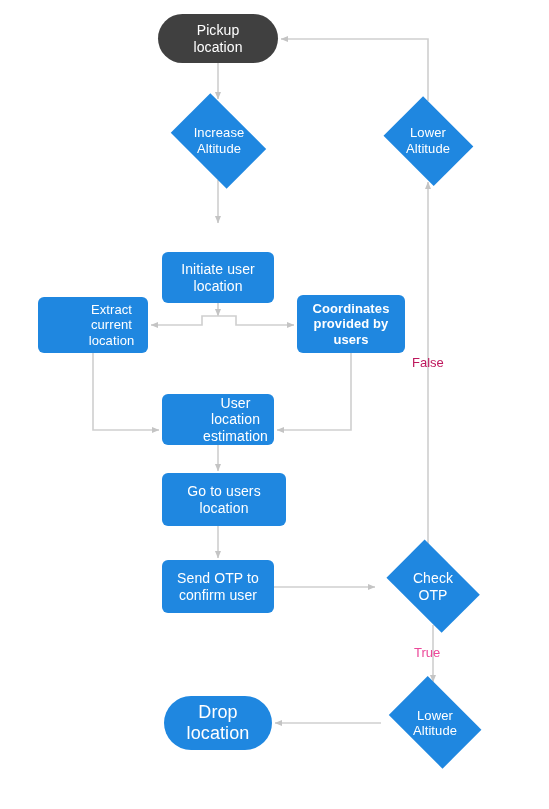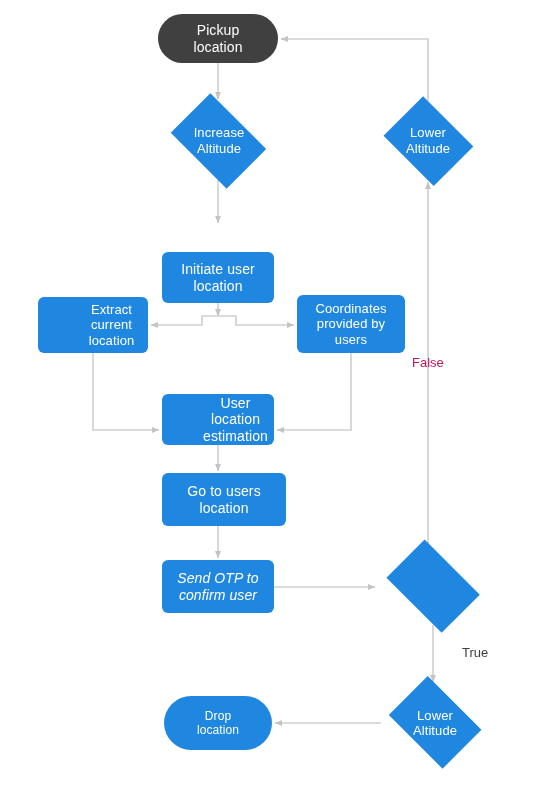--- a/index.html
+++ b/index.html
@@ -122,48 +122,50 @@
 Altitude</span>
       </div>
       <div class="node shape-rect" style="left: 162px; top: 225px; width: 112px; height: 51px; font-size: 14px; background: rgb(31, 135, 224); margin-top: 27px;">
         <span class="node-label">Initiate user
 location</span>
       </div>
       <div class="node shape-rect" style="left: 38px; top: 297px; width: 110px; height: 56px; font-size: 13px; background: rgb(31, 135, 224); padding-left: 37px;">
         <span class="node-label">Extract current
 location</span>
       </div>
-      <div class="node shape-rect" style="left: 297px; top: 295px; width: 108px; height: 58px; font-size: 13px; background: rgb(31, 135, 224);">
+      <div class="node shape-rect" style="left: 297px; top: 295px; width: 108px; height: 58px; font-size: 13px; background: rgb(31, 135, 224); font-weight: bold;">
         <span class="node-label">Coordinates
 provided by
 users</span>
       </div>
       <div class="node shape-rect" style="left: 162px; top: 394px; width: 112px; height: 51px; font-size: 14px; background: rgb(31, 135, 224); padding-left: 35px;">
         <span class="node-label">User location
 estimation</span>
       </div>
       <div class="node shape-rect" style="left: 162px; top: 473px; width: 124px; height: 53px; font-size: 14px; background: rgb(31, 135, 224);">
         <span class="node-label">Go to users
 location</span>
       </div>
-      <div class="node shape-rect" style="left: 162px; top: 560px; width: 112px; height: 53px; font-size: 14px; background: rgb(31, 135, 224); font-style: italic;">
+      <div class="node shape-rect" style="left: 162px; top: 560px; width: 112px; height: 53px; font-size: 14px; background: rgb(31, 135, 224);">
         <span class="node-label">Send OTP to
 confirm user</span>
       </div>
       <div class="node shape-diamond" style="left: 378px; top: 548px; width: 110px; height: 77px; font-size: 14px;">
         <div class="diamond-bg" style="width: 77.77px; height: 54.439px; left: 16.115px; top: 11.2805px; background: rgb(31, 135, 224);"></div>
+        <span class="node-label">Check
+OTP</span>
       </div>
       <div class="node shape-diamond" style="left: 381px; top: 684px; width: 108px; height: 78px; font-size: 13px;">
         <div class="diamond-bg" style="width: 76.356px; height: 55.146px; left: 15.822px; top: 11.427px; background: rgb(31, 135, 224);"></div>
         <span class="node-label">Lower
 Altitude</span>
       </div>
-      <div class="node shape-stadium" style="left: 164px; top: 696px; width: 108px; height: 54px; font-size: 12px; background: rgb(31, 135, 224);">
+      <div class="node shape-stadium" style="left: 164px; top: 696px; width: 108px; height: 54px; font-size: 18px; background: rgb(31, 135, 224);">
         <span class="node-label">Drop
 location</span>
       </div>
     </div>
   <div id="edge-label-layer">
       <div class="edge-label" style="left: 412px; top: 355px; color: #be185d;">False</div>
-      <div class="edge-label" style="left: 414px; top: 645px; color: #404040; margin-left: 48px;">True</div>
+      <div class="edge-label" style="left: 414px; top: 645px; color: #ec4899;">True</div>
     </div>
 
 </div>
 
 </body></html>

